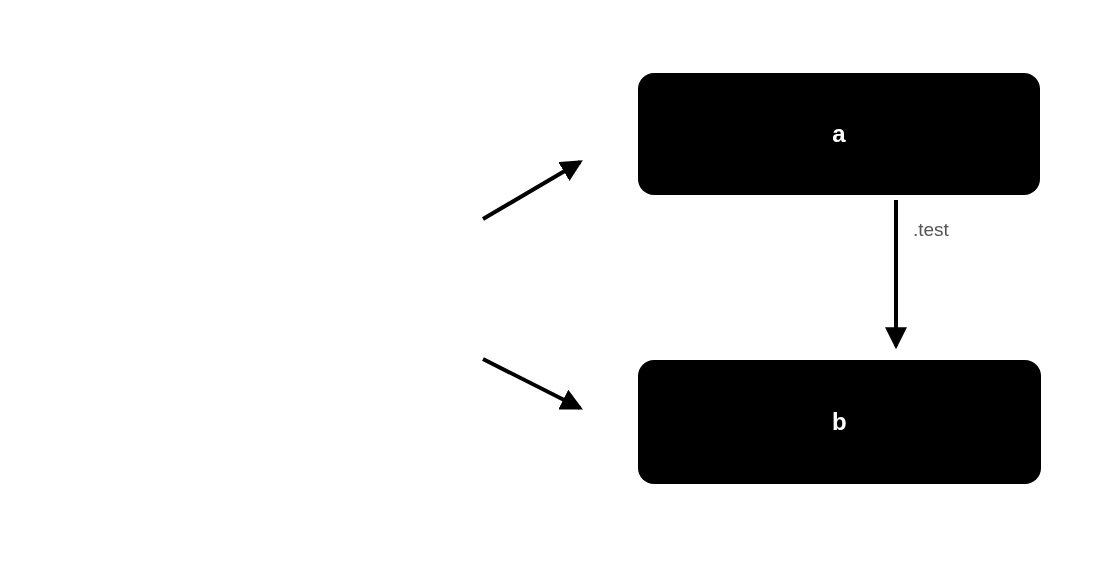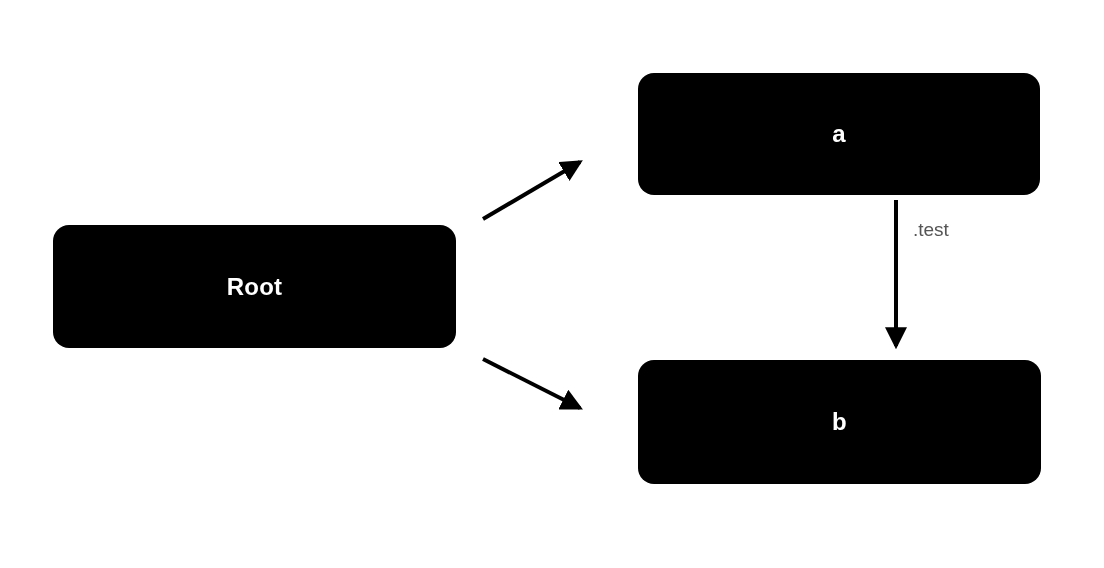--- a/index.html
+++ b/index.html
@@ -59,23 +59,20 @@
 
     <line x1="483" y1="219" x2="580" y2="162" stroke="#000000" stroke-width="4" marker-end="url(#arrowhead)"></line>
 
     <line x1="483" y1="359" x2="580" y2="408" stroke="#000000" stroke-width="4" marker-end="url(#arrowhead)"></line>
 
     <line x1="896" y1="200" x2="896" y2="346" stroke="#000000" stroke-width="4" marker-end="url(#arrowhead)"></line>
 
     <text class="edge-label" x="913" y="236" fill="#555555">.test</text>
   </svg>
 
-  <div class="node node-root">
-    <span class="node-label">Root</span>
-  </div>
 
   <div class="node node-a">
     <span class="node-label">a</span>
   </div>
 
   <div class="node node-b">
     <span class="node-label">b</span>
   </div>
 
 </div>

